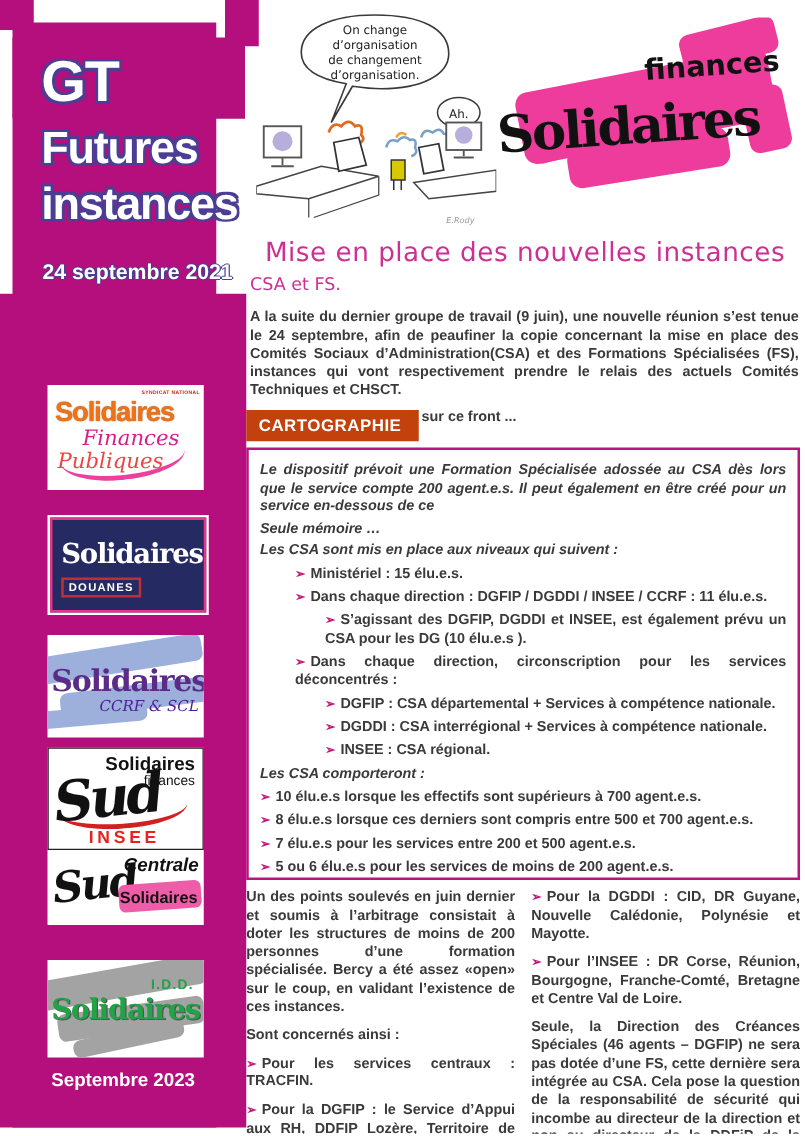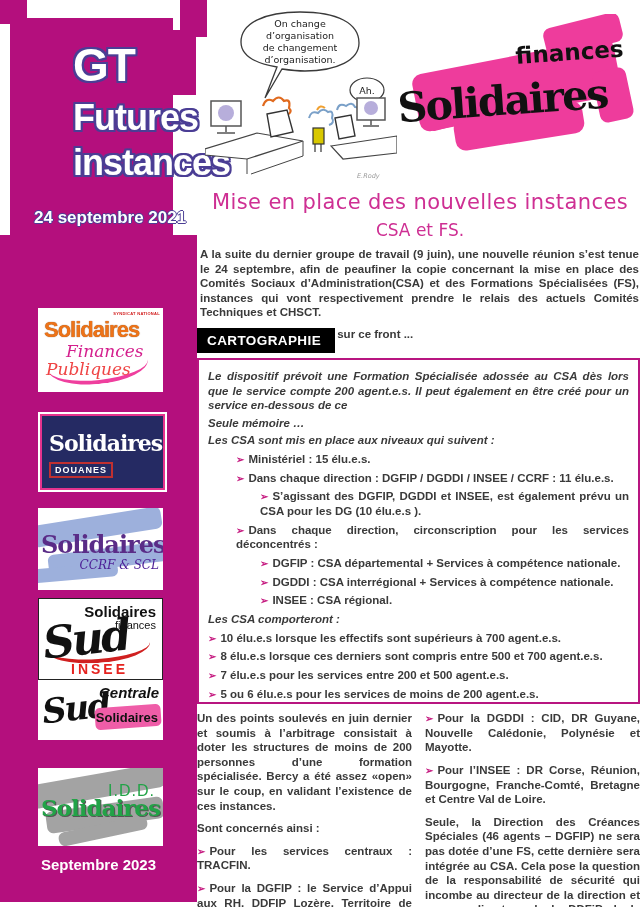--- a/index.html
+++ b/index.html
@@ -7,21 +7,21 @@
         font-family:"Liberation Sans",sans-serif;color:#3a3a3a;}
   
   .mag{position:absolute;background:#b40f7d;}
   .sq-corner{left:0;top:0;width:27px;height:24px;}
   .col-main{left:10px;top:18px;width:163px;height:884px;}
   .col-widen{left:10px;top:30px;width:186px;height:65px;}
   .sq-topright{left:180px;top:0;width:27px;height:37px;}
   .col-lower{left:0;top:235px;width:197px;height:667px;}
   
   .side-title{position:absolute;left:33px;top:42px;color:#fff;font-weight:bold;line-height:1;white-space:nowrap;
-      text-shadow:-2px 0 #4b3e95,2px 0 #4b3e95,0 -2px #4b3e95,0 2px #4b3e95,-2px -2px #4b3e95,2px 2px #4b3e95,-2px 2px #4b3e95,2px -2px #4b3e95;margin-left:40px;}
+      text-shadow:-2px 0 #4b3e95,2px 0 #4b3e95,0 -2px #4b3e95,0 2px #4b3e95,-2px -2px #4b3e95,2px 2px #4b3e95,-2px 2px #4b3e95,2px -2px #4b3e95;}
   .side-title .l1{font-size:46px;letter-spacing:-1px;}
   .side-title .l2{font-size:36px;margin-top:12px;letter-spacing:-1px;}
   .side-title .l3{font-size:36px;margin-top:9px;letter-spacing:-1px;}
   .side-date{position:absolute;left:34px;top:208px;color:#fff;font-weight:bold;font-size:17px;white-space:nowrap;
       text-shadow:-1px 0 #4b3e95,1px 0 #4b3e95,0 -1px #4b3e95,0 1px #4b3e95;}
   .side-footer{position:absolute;left:0;top:856px;width:197px;text-align:center;color:#fff;font-weight:bold;font-size:15px;}
   
   .lbox{position:absolute;left:38px;width:125px;background:#fff;overflow:hidden;}
   .fp{top:308px;height:84px;}
   .fp .tag{position:absolute;right:3px;top:3px;font-size:4px;color:#d01616;font-weight:bold;letter-spacing:.3px;}
@@ -54,33 +54,33 @@
   .cen .sud{position:absolute;left:4px;top:8px;font-size:34px;letter-spacing:-2px;transform:rotate(-6deg);}
   .cen .centrale{position:absolute;right:4px;top:4px;font-size:15px;font-weight:bold;font-style:italic;color:#111;}
   .cen .solbg{position:absolute;right:2px;top:26px;width:66px;height:22px;background:#ef5da8;border-radius:5px;transform:rotate(-4deg);}
   .cen .sol{position:absolute;right:5px;top:30px;font-size:13px;font-weight:bold;color:#111;}
   .idd{top:768px;height:78px;}
   .idd .s1{left:-8px;top:6px;width:135px;height:24px;background:#a3a3a3;transform:rotate(-10deg);}
   .idd .s2{left:8px;top:36px;width:118px;height:22px;background:#a3a3a3;transform:rotate(-8deg);}
   .idd .s3{left:20px;top:56px;width:90px;height:14px;background:#a3a3a3;transform:rotate(-12deg);}
   .idd .sol{position:absolute;left:3px;top:26px;font-size:23px;font-weight:bold;color:#22a347;letter-spacing:-1px;font-family:"DejaVu Serif",serif;
             text-shadow:1px 1px 0 #555;}
-  .idd .sub{position:absolute;right:8px;top:14px;font-size:16px;font-weight:normal;color:#22a347;letter-spacing:1px;}
+  .idd .sub{position:absolute;right:8px;top:14px;font-size:11px;font-weight:bold;color:#22a347;letter-spacing:1px;}
   
   .cartoon{position:absolute;left:205px;top:6px;width:192px;height:184px;}
   .sf-logo{position:absolute;left:396px;top:14px;width:246px;height:156px;}
   
   .title{position:absolute;left:200px;top:190px;width:440px;text-align:center;color:#ce2f93;
          font-size:21px;letter-spacing:.4px;font-family:"DejaVu Sans",sans-serif;}
-  .subtitle{position:absolute;left:200px;top:220px;width:440px;text-align:center;color:#ce2f93;
-         font-size:17px;font-family:"DejaVu Sans",sans-serif;}
+  .subtitle{position:absolute;left:200px;top:220px;width:440px;color:#ce2f93;
+         font-size:14px;font-family:"DejaVu Sans",sans-serif;}
   .body-text{font-size:11.5px;font-weight:bold;line-height:1.27;text-align:justify;color:#3a3a3a;}
   .intro{position:absolute;left:200px;top:247px;width:440px;}
   .intro p{margin:0 1px 7px 0;}
-  .badge{position:absolute;left:197px;top:328px;background:#000000;color:#fff;font-weight:bold;
+  .badge{position:absolute;left:197px;top:328px;background:#c2410c;color:#fff;font-weight:bold;
          font-size:13.5px;letter-spacing:.4px;padding:5px 14px 5px 10px;}
   .carto-box{position:absolute;left:197px;top:358px;width:443px;height:346px;border:2px solid #b81580;
          box-sizing:border-box;padding:6px 9px;overflow:hidden;}
   .carto-box p{margin:3px 0;font-style:italic;}
   .bullet{margin:4px 0;}
   .b1{padding-left:28px;}
   .b2{padding-left:52px;}
   .arr{color:#c4157d;font-size:10px;margin-right:4px;}
   
   .cols{position:absolute;left:197px;top:711px;width:443px;height:196px;display:flex;gap:13px;overflow:hidden;}

